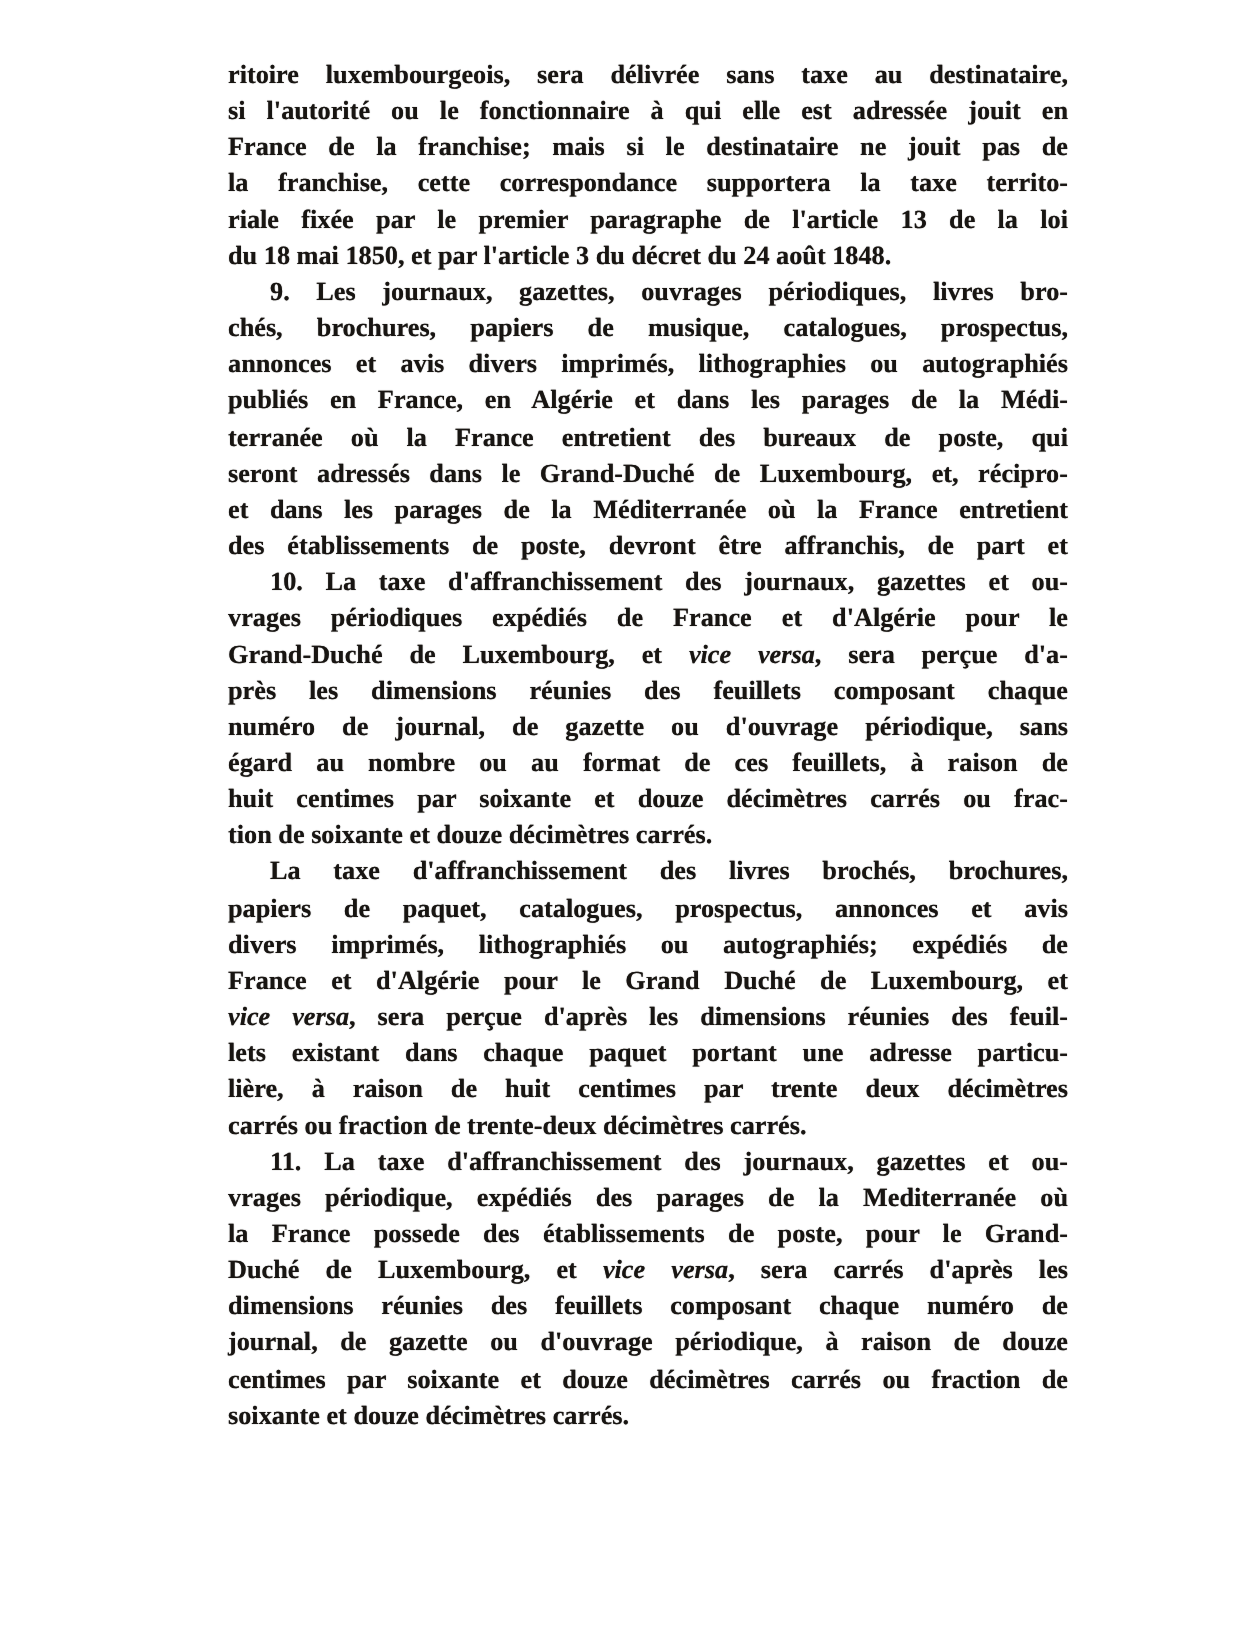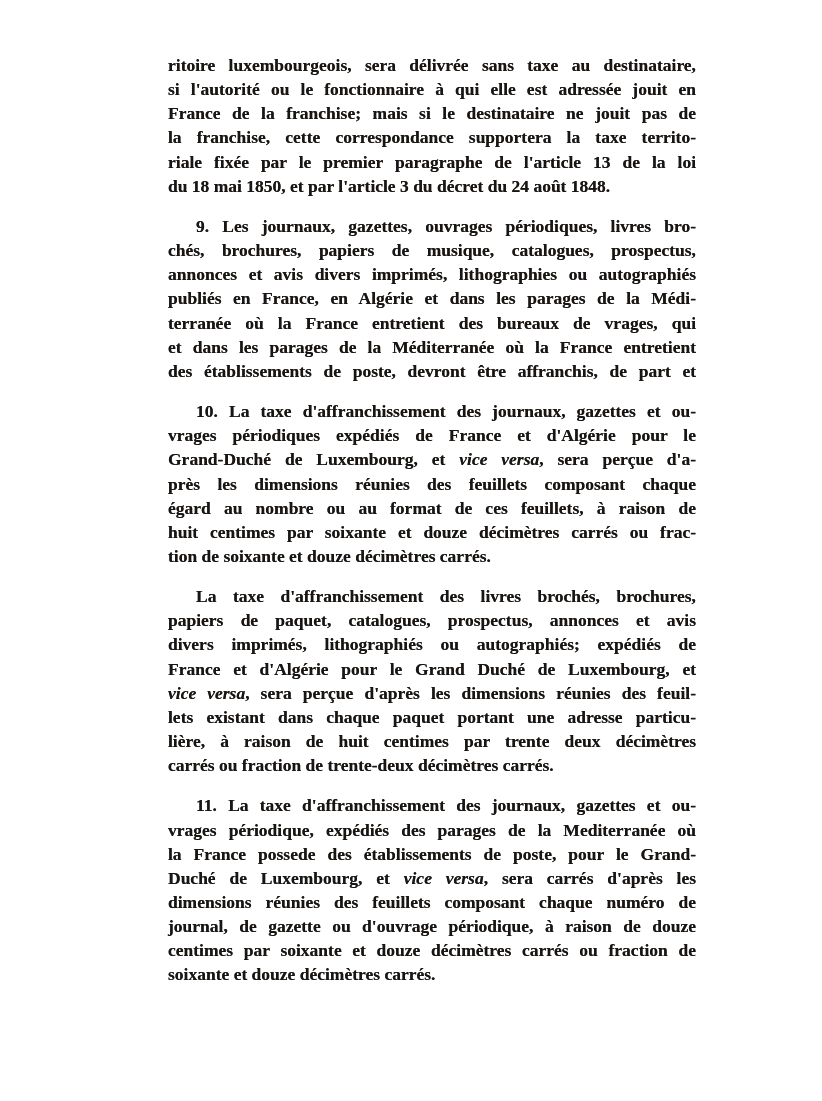--- a/index.html
+++ b/index.html
@@ -21,21 +21,21 @@
     width: 560px;
     font-family: "Liberation Serif", serif;
     font-size: 17.5px;
     line-height: 24.15px;
     font-weight: 700;
     color: #181512;
     text-shadow: 0 0 0.6px rgba(20, 16, 12, 0.75);
     -webkit-font-smoothing: antialiased;
   }
   .paragraph {
-    margin: 16px;
+    margin: 0;
   }
   .line {
     text-align: justify;
     text-align-last: justify;
     white-space: normal;
   }
   .line.para-end {
     text-align-last: left;
   }
   .line.indent {
@@ -56,29 +56,31 @@
         <div class="line">France de la franchise; mais si le destinataire ne jouit pas de</div>
         <div class="line">la franchise, cette correspondance supportera la taxe territo-</div>
         <div class="line">riale fixée par le premier paragraphe de l'article 13 de la loi</div>
         <div class="line para-end">du 18 mai 1850, et par l'article 3 du décret du 24 août 1848.</div>
       </div>
       <div class="paragraph">
         <div class="line indent">9. Les journaux, gazettes, ouvrages périodiques, livres bro-</div>
         <div class="line">chés, brochures, papiers de musique, catalogues, prospectus,</div>
         <div class="line">annonces et avis divers imprimés, lithographies ou autographiés</div>
         <div class="line">publiés en France, en Algérie et dans les parages de la Médi-</div>
-        <div class="line">terranée où la France entretient des bureaux de vrages, qui</div>
+        <div class="line">terranée où la France entretient des bureaux de poste, qui</div>
+        <div class="line">seront adressés dans le Grand-Duché de Luxembourg, et, récipro-</div>
         <div class="line">et dans les parages de la Méditerranée où la France entretient</div>
         <div class="line">des établissements de poste, devront être affranchis, de part et</div>
       </div>
       <div class="paragraph">
         <div class="line indent">10. La taxe d'affranchissement des journaux, gazettes et ou-</div>
         <div class="line">vrages périodiques expédiés de France et d'Algérie pour le</div>
         <div class="line"><span>Grand-Duché de Luxembourg, et </span><i>vice versa</i><span>, sera perçue d'a-</span></div>
         <div class="line">près les dimensions réunies des feuillets composant chaque</div>
+        <div class="line">numéro de journal, de gazette ou d'ouvrage périodique, sans</div>
         <div class="line">égard au nombre ou au format de ces feuillets, à raison de</div>
         <div class="line">huit centimes par soixante et douze décimètres carrés ou frac-</div>
         <div class="line para-end">tion de soixante et douze décimètres carrés.</div>
       </div>
       <div class="paragraph">
         <div class="line indent">La taxe d'affranchissement des livres brochés, brochures,</div>
         <div class="line">papiers de paquet, catalogues, prospectus, annonces et avis</div>
         <div class="line">divers imprimés, lithographiés ou autographiés; expédiés de</div>
         <div class="line">France et d'Algérie pour le Grand Duché de Luxembourg, et</div>
         <div class="line"><i>vice versa</i><span>, sera perçue d'après les dimensions réunies des feuil-</span></div>

